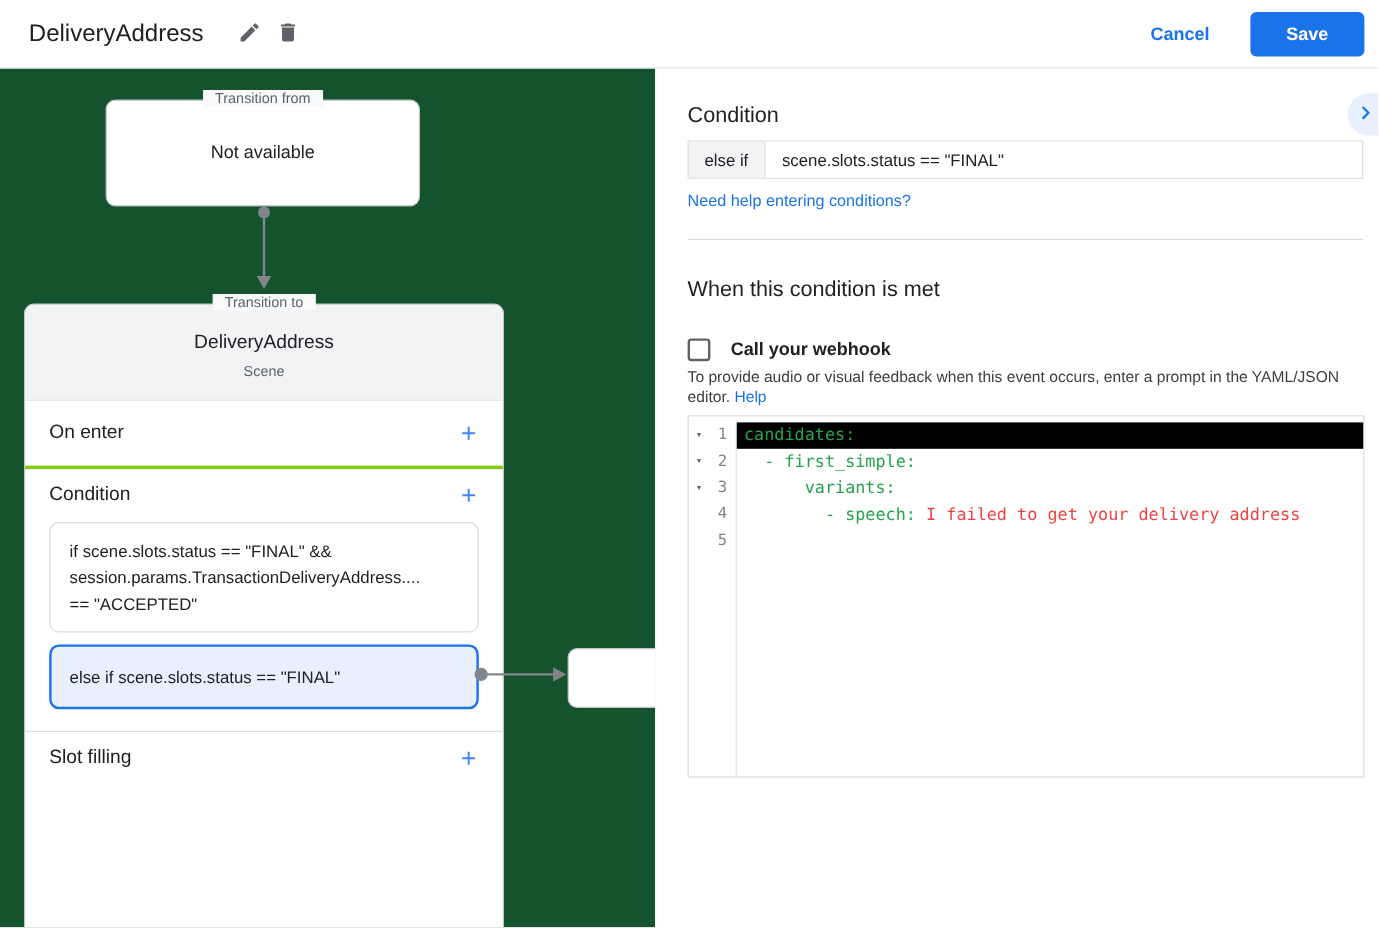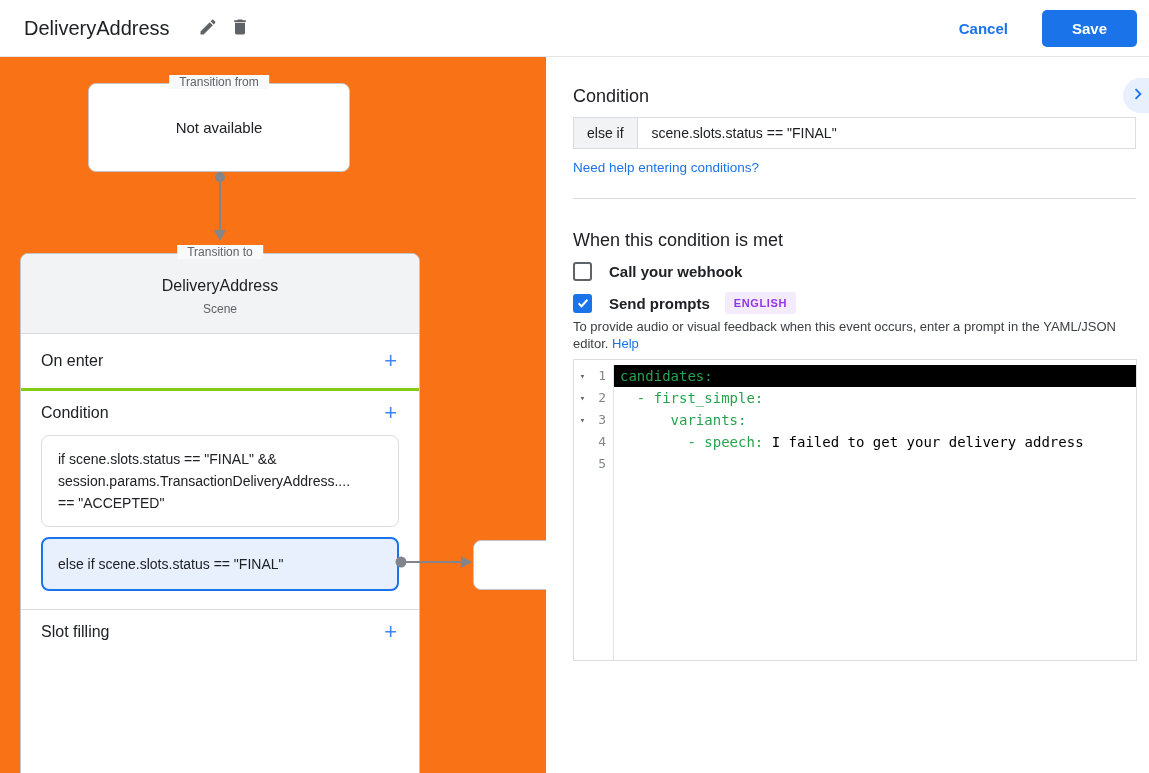--- a/index.html
+++ b/index.html
@@ -19,21 +19,21 @@
     align-items:center; justify-content:center; cursor:pointer; border-radius:50%; }
   .icon-btn svg { fill:#5f6368; }
   .topbar .spacer { flex:1; }
   .btn-text { border:none; background:transparent; color:#1a73e8; font-size:15px; font-weight:bold;
     font-family:inherit; margin-right:34px; cursor:pointer; }
   .btn-primary { border:none; background:#1a73e8; color:#fff; font-size:15px; font-weight:bold;
     font-family:inherit; padding:10px 30px; border-radius:5px; cursor:pointer; }
   
   .diagram {
     position:absolute; top:57px; left:0; width:546px; bottom:0;
-    background:#f97316; overflow:hidden;
+    background:#14532d; overflow:hidden;
   }
   .legend {
     position:absolute; top:-9px; left:50%; transform:translateX(-50%);
     background:#f8f9fa; padding:0 10px; font-size:12px; color:#5f6368; white-space:nowrap;
   }
   .tf-box {
     position:absolute; left:88px; top:26px; width:262px; height:89px;
     background:#fff; border:1px solid #c2c6ca; border-radius:8px;
     display:flex; align-items:center; justify-content:center; font-size:15px; color:#202124;
   }
@@ -85,21 +85,21 @@
   .collapse-btn svg { fill:#1a73e8; }
   .cond-row { margin-top:10px; height:32px; border:1px solid #dadce0; display:flex; align-items:stretch; }
   .cond-prefix { background:#f1f3f4; border-right:1px solid #dadce0; display:flex; align-items:center;
     padding:0 13px; font-size:14px; color:#202124; flex-shrink:0; }
   .cond-input { flex:1; border:none; outline:none; font-size:14px; color:#202124;
     font-family:inherit; padding:0 14px; background:#fff; }
   .help-link { display:inline-block; margin-top:11px; font-size:13.5px; color:#1a73e8;
     text-decoration:none; cursor:pointer; }
   .hr { border-top:1px solid #dadce0; margin-top:22px; }
   .h2 { font-size:18px; font-weight:normal; color:#202124; margin-top:31px; }
-  .check-row { display:flex; align-items:center; margin-top:11px; }
+  .check-row { display:flex; align-items:center; margin-top:30px; }
   .checkbox {
     width:19px; height:19px; border:2px solid #5f6368; border-radius:3px; background:#fff;
     display:flex; align-items:center; justify-content:center; cursor:pointer; flex-shrink:0;
   }
   .checkbox svg { display:none; }
   .checkbox.checked { background:#1a73e8; border-color:#1a73e8; }
   .checkbox.checked svg { display:block; }
   .check-label { font-size:15px; font-weight:bold; color:#202124; margin-left:17px; }
   .badge {
     margin-left:15px; background:#f4ecfd; color:#9334e6; font-size:11px; font-weight:bold;
@@ -120,21 +120,21 @@
   }
   .ed-line { display:flex; height:22px; flex-shrink:0; }
   .ed-line.filler { flex:1; height:auto; }
   .ed-fold { width:17px; text-align:center; font-size:9px; color:#5f6368; cursor:pointer;
     flex-shrink:0; line-height:22px; }
   .ed-num { width:23px; text-align:right; padding-right:7px; color:#80868b; font-size:13px;
     flex-shrink:0; border-right:1px solid #e1e3e6; }
   .ed-code { flex:1; padding-left:6px; white-space:pre; overflow:hidden; color:#202124; }
   .ed-line.active .ed-code { background:#000000; }
   .tok-key { color:#26a34d; }
-  .tok-plain { color:#000000; }
+  .tok-plain { color:#ef4444; }
 </style>
 </head>
 <body>
 
 <div id="app">
 
   <div class="topbar">
     <span class="title">DeliveryAddress</span>
     <button class="icon-btn">
       <span><svg width="20" height="20" viewBox="0 0 24 24" fill="#5f6368">
@@ -228,29 +228,20 @@
 
     <h2 class="h2">When this condition is met</h2>
 
     <div class="check-row">
       <span class="checkbox">
         
       </span>
       <span class="check-label">Call your webhook</span>
     </div>
 
-    <div class="check-row">
-      <span class="checkbox checked">
-        <svg width="14" height="14" viewBox="0 0 24 24">
-            <path fill="none" stroke="#fff" stroke-width="3.4" d="M4.5 12.5l5 5 10-11"></path>
-          </svg>
-      </span>
-      <span class="check-label">Send prompts</span>
-      <span class="badge">ENGLISH</span>
-    </div>
 
     <p class="helper"><span>To provide audio or visual feedback when this event occurs, enter a prompt in the YAML/JSON editor. </span><a>Help</a></p>
 
 
     <div class="editor">
         <div class="ed-line active">
           <span class="ed-fold">▾</span>
           <span class="ed-num">1</span>
           <span class="ed-code"><span class="tok-key">candidates:</span></span>
         </div>

